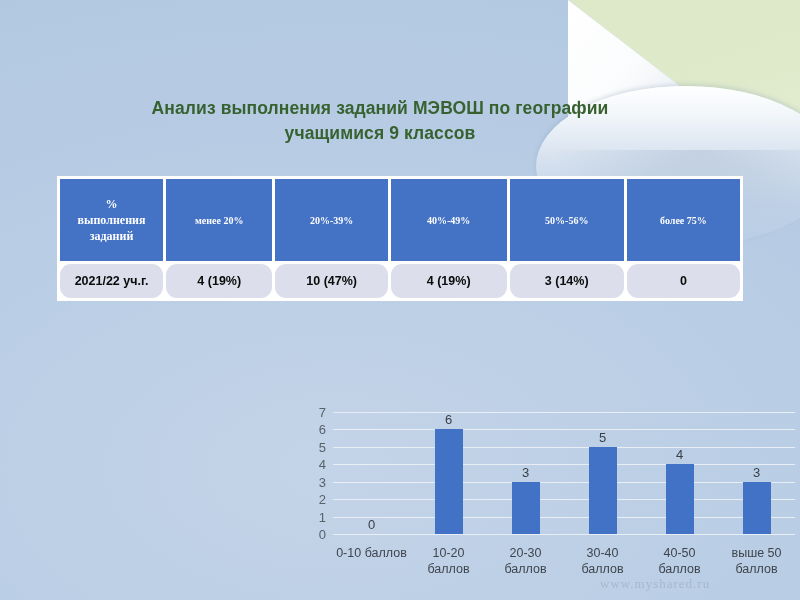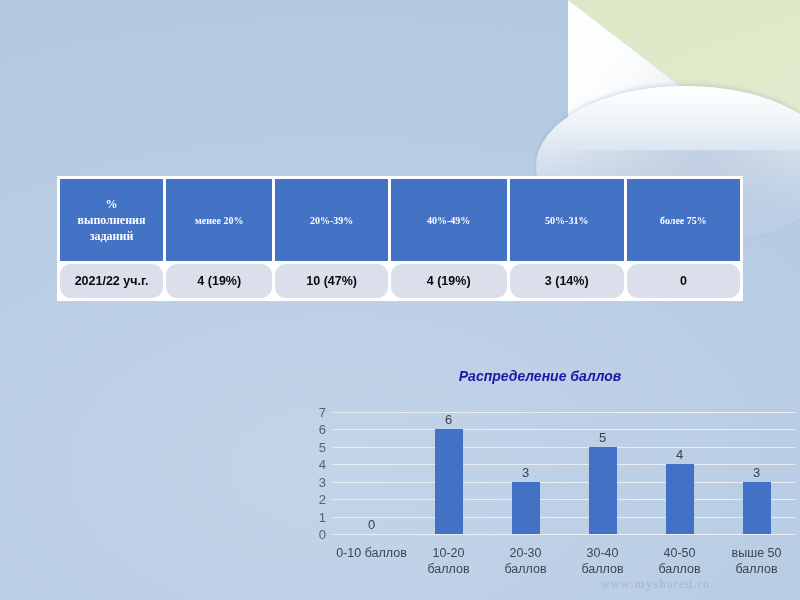--- a/index.html
+++ b/index.html
@@ -98,20 +98,22 @@
 <body>
 
 <div id="slide">
 
   <div class="curl-green"></div>
   <div class="curl-white"></div>
   <div class="curl-arc"></div>
   <div class="curl-shadow"></div>
 
   <div class="title">
+    <div>Анализ выполнения заданий МЭВОШ по географии</div>
+    <div>учащимися 9 классов</div>
   </div>
 
   <div class="tbl-wrap">
     <table class="main">
       <colgroup>
         <col style="width:15.5%">
           <col style="width:16%">
           <col style="width:16.9%">
         <col style="width:17.4%">
           <col style="width:17.2%">
@@ -120,38 +122,37 @@
       <thead>
         <tr>
           <th class="first">
             <div>%</div>
             <div>выполнения</div>
             <div>заданий</div>
           </th>
           <th>менее 20%</th>
           <th>20%-39%</th>
           <th>40%-49%</th>
-          <th>50%-31%</th>
+          <th>50%-56%</th>
           <th>более 75%</th>
         </tr>
       </thead>
       <tbody>
         <tr>
           <td>2021/22 уч.г.</td>
           <td>4 (19%)</td>
           <td>10 (47%)</td>
           <td>4 (19%)</td>
           <td>3 (14%)</td>
           <td>0</td>
         </tr>
       </tbody>
     </table>
   </div>
 
-  <div class="chart-title">Распределение баллов</div>
 
   <div class="chart">
     <div class="ylabels" id="yaxis">
         <span style="top: 0px;">7</span>
         <span style="top: 17.4286px;">6</span>
         <span style="top: 34.8571px;">5</span>
         <span style="top: 52.2857px;">4</span>
         <span style="top: 69.7143px;">3</span>
         <span style="top: 87.1429px;">2</span>
         <span style="top: 104.571px;">1</span>

